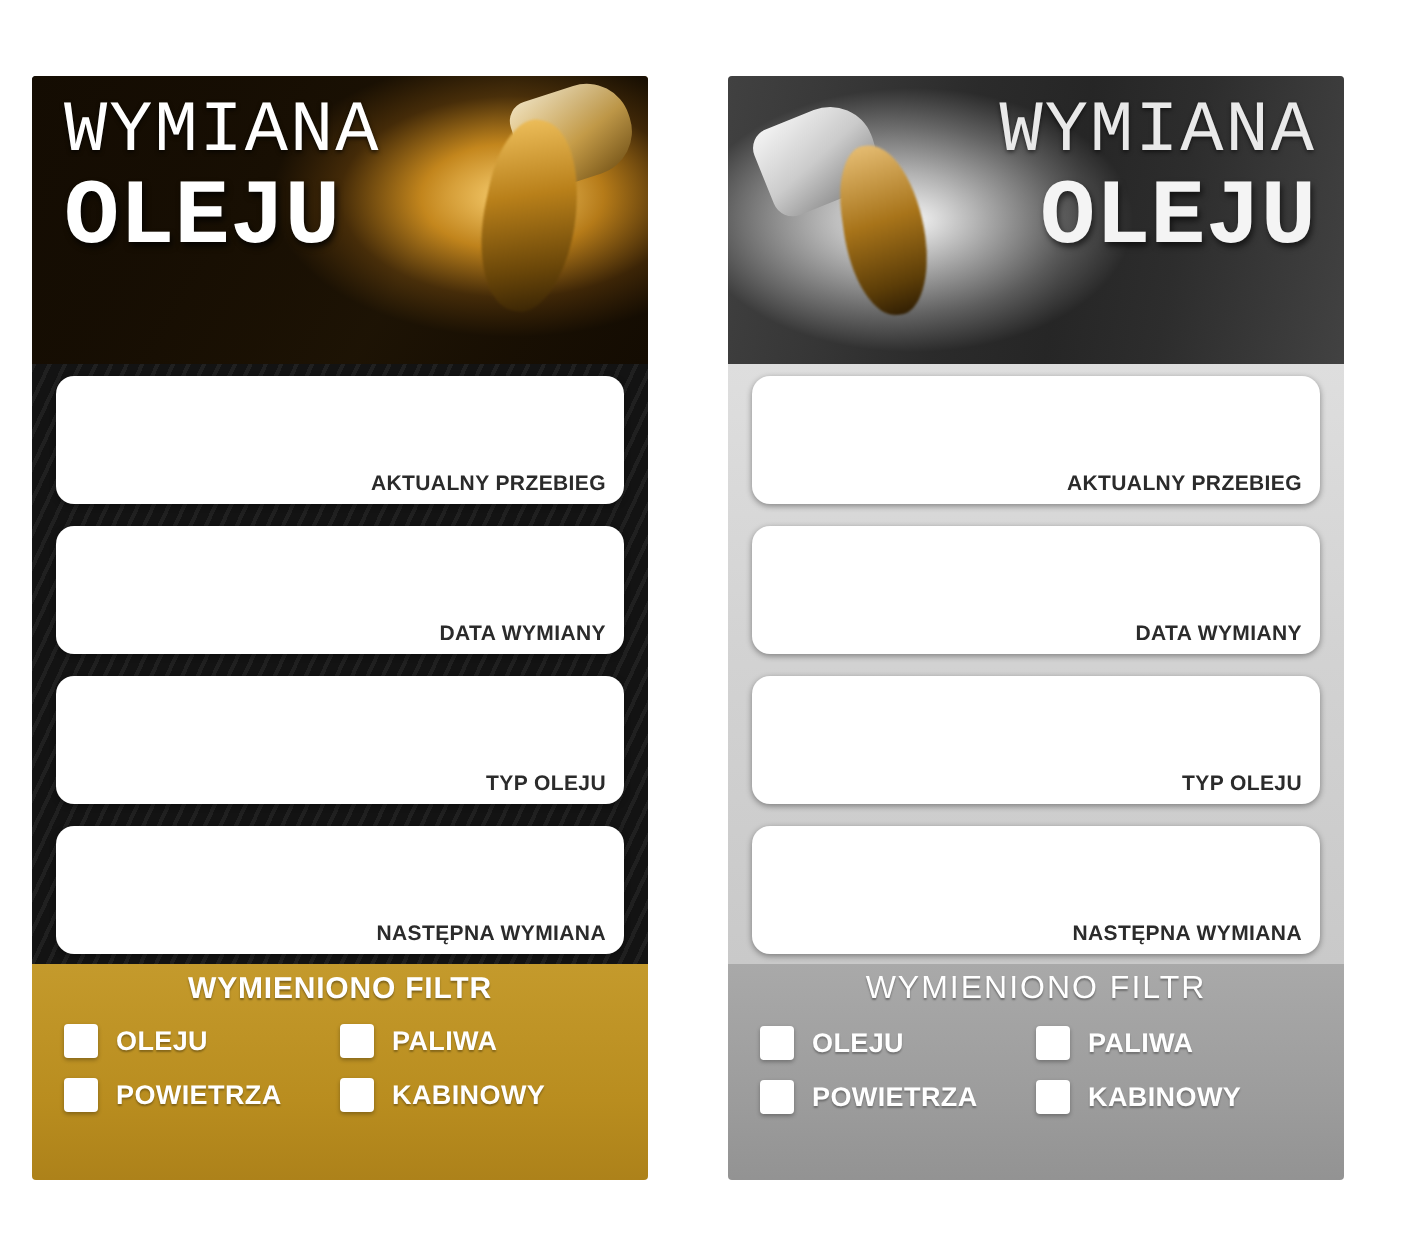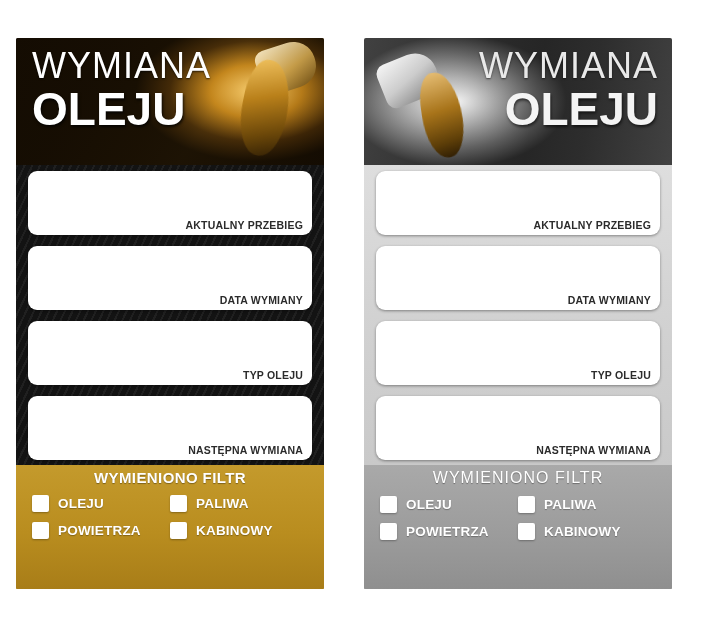--- a/index.html
+++ b/index.html
@@ -30,22 +30,23 @@
     border-radius: 2px;
     overflow: hidden;
     box-sizing: border-box;
   }
   .card.gold { left: 16px; }
   .card.silver { left: 364px; }
 
   
   .header {
     position: relative;
-    height: 127px;
+    height: 144px;
     overflow: hidden;
+    font-family: Liberation Mono, monospace;
   }
   .header.gold-hdr {
     background:
       radial-gradient(ellipse 120px 70px at 78% 42%, rgba(255,214,120,0.95) 0%, rgba(196,132,26,0.85) 38%, rgba(60,36,6,0.9) 72%, rgba(20,12,2,0.95) 100%),
       linear-gradient(120deg, #15100a 0%, #3a2a10 25%, #8a6418 48%, #c89a32 62%, #6b4c12 80%, #120d06 100%);
   }
   .header.silver-hdr {
     background:
       radial-gradient(ellipse 110px 66px at 30% 50%, rgba(255,255,255,0.92) 0%, rgba(215,215,215,0.7) 35%, rgba(110,110,110,0.75) 70%, rgba(40,40,40,0.85) 100%),
       linear-gradient(100deg, #cfcfcf 0%, #8e8e8e 18%, #3b3b3b 38%, #1a1a1a 55%, #4a4a4a 72%, #9a9a9a 88%, #d6d6d6 100%);

